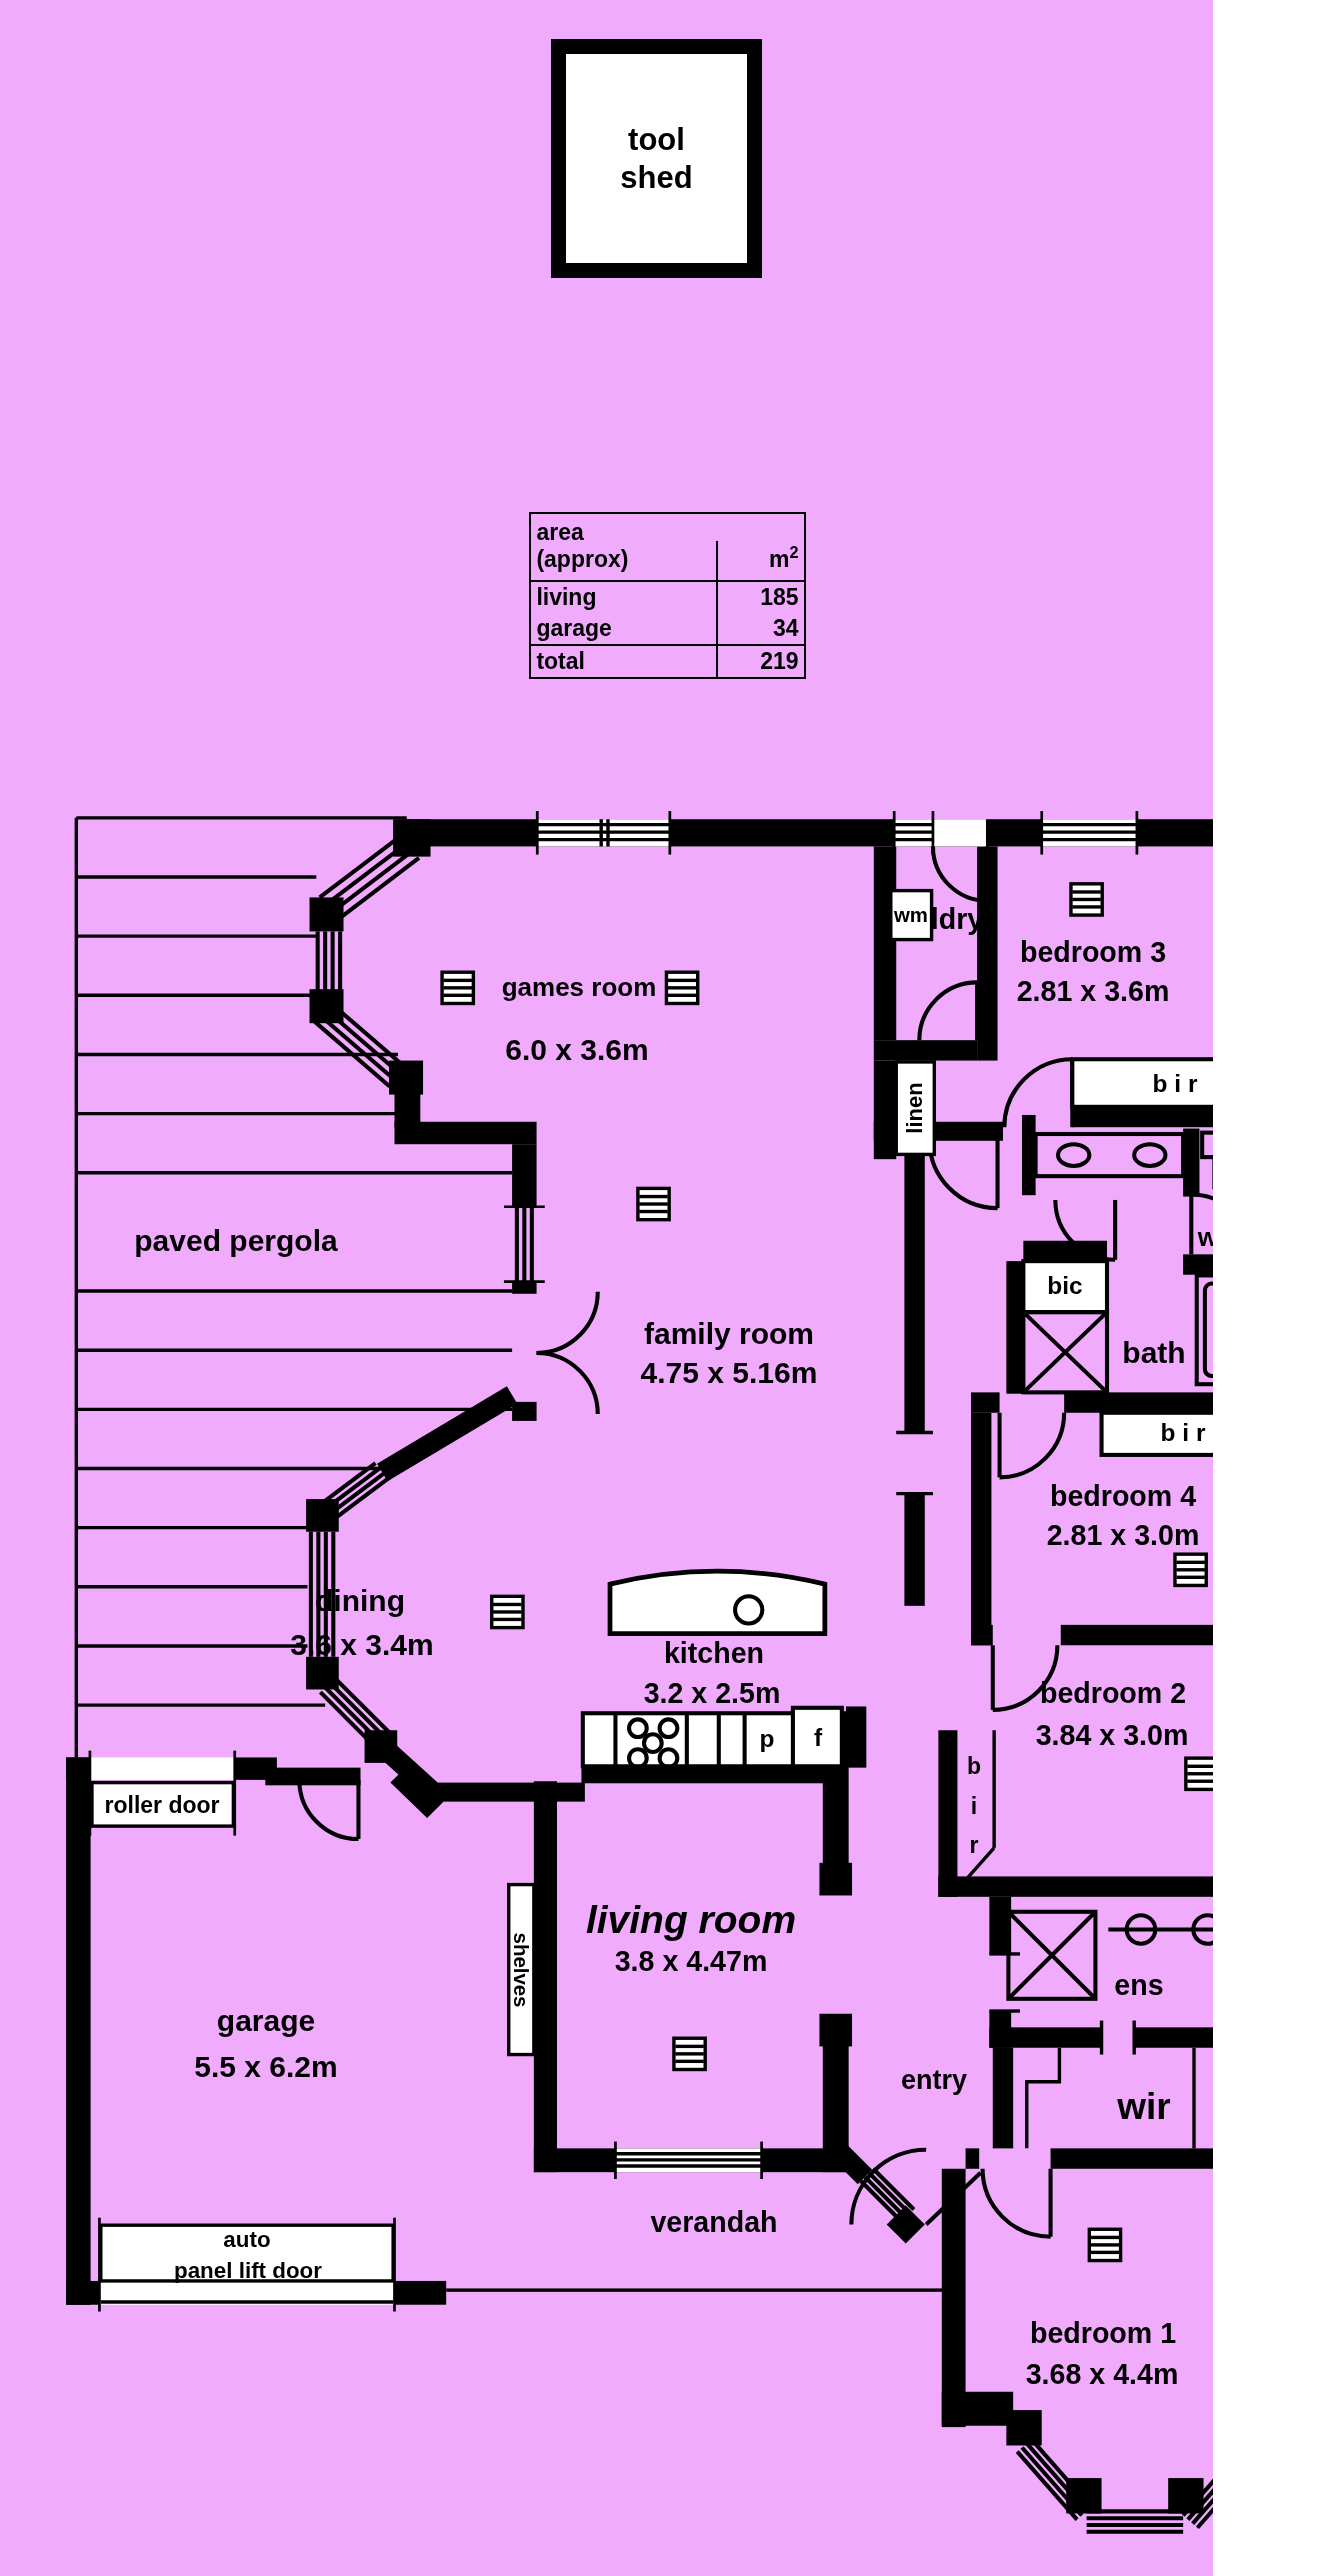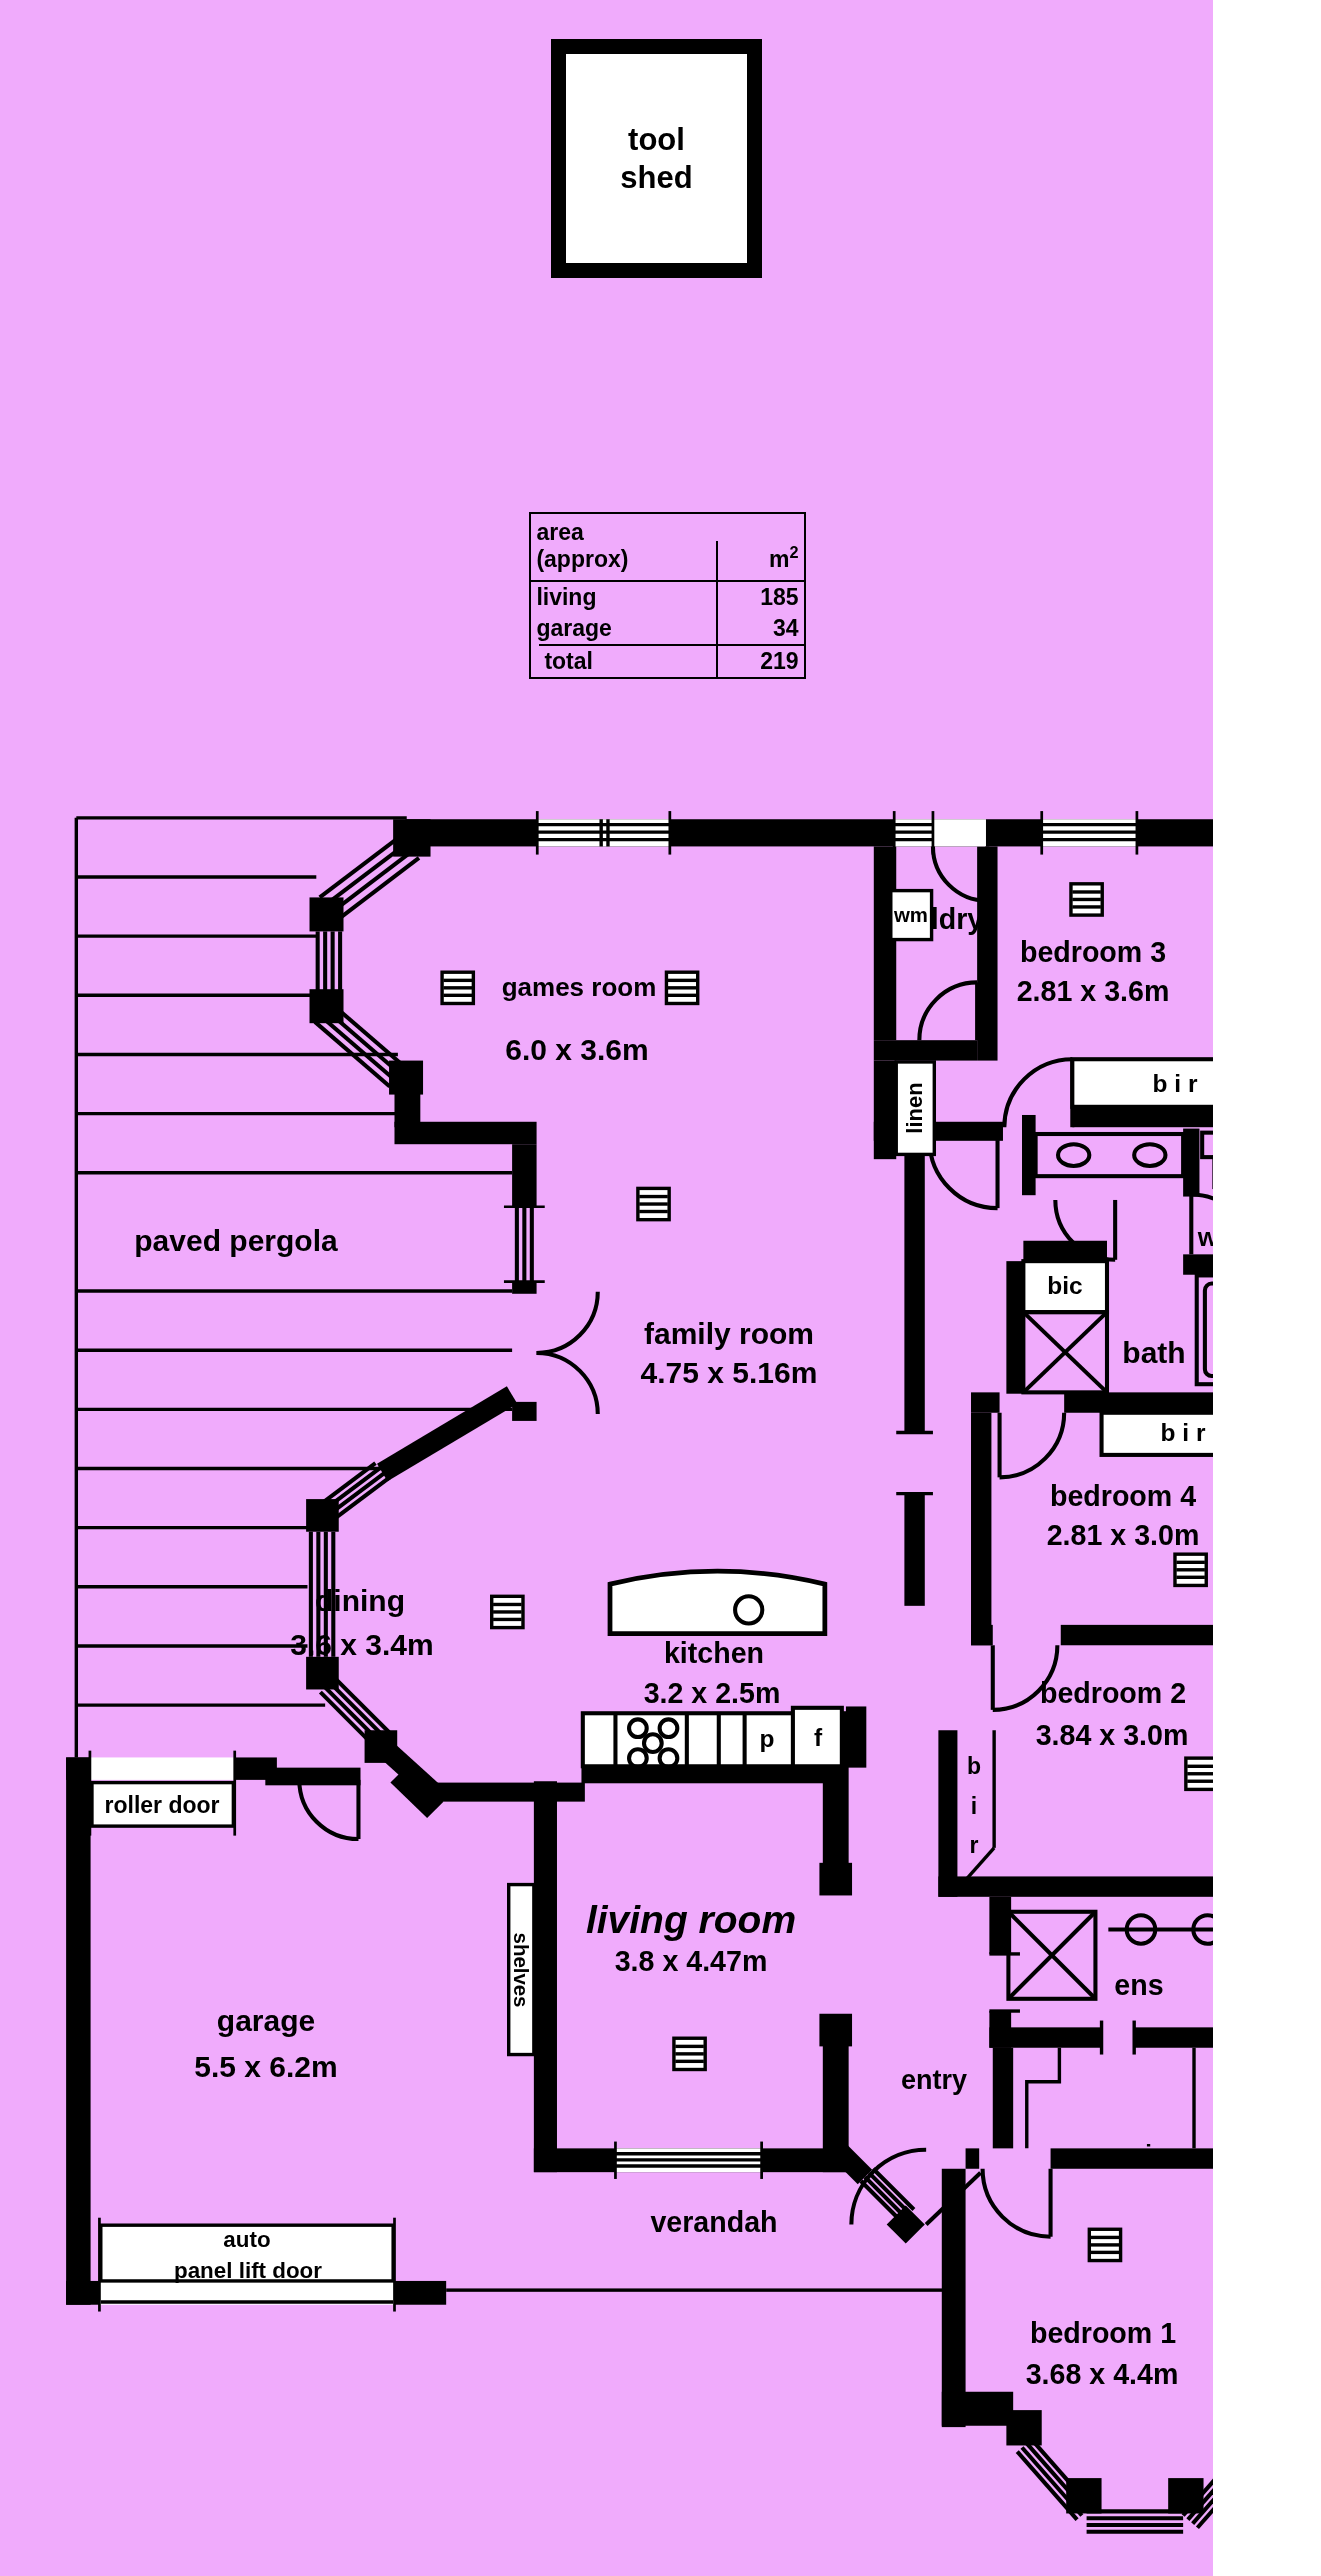--- a/index.html
+++ b/index.html
@@ -25,21 +25,21 @@
   .area-table{
     position:absolute;left:529px;top:512px;width:273px;
     border:2.7px solid #000;color:#000;
     font-weight:bold;font-size:23px;
   }
   .area-table .tr{display:flex;align-items:flex-end;gap:33px;}
   .area-table .c1{flex:1;padding:1.4px 4.1px 2.7px 5.4px;}
   .area-table .c2{width:79px;border-left:2.7px solid #000;text-align:right;padding:1.4px 5.4px 2.7px 1.4px;}
   .area-table .thead{border-bottom:2.7px solid #000;}
   .area-table .thead .c1,.area-table .thead .c2{padding-top:5.4px;padding-bottom:6.8px;}
-  .area-table .total{border-top:2.7px solid #000;margin-left:8px;}
+  .area-table .total{border-top:2.7px solid #000;}
   .area-table sup{font-size:16.3px;vertical-align:super;line-height:0;}
   
   .tool-shed{
     position:absolute;left:551px;top:39px;width:181px;height:209px;
     border:15px solid #000;background:#fff;color:#000;
     display:flex;flex-direction:column;align-items:center;justify-content:center;
     font-weight:bold;font-size:31px;line-height:1.2;
   }
 </style>
 </head>
@@ -505,21 +505,21 @@
   <div class="lbl" style="left:266px;top:2021px;font-size:30px;">garage</div>
   <div class="lbl" style="left:266px;top:2067px;font-size:30px;">5.5 x 6.2m</div>
 
   <div class="lbl vert-down" style="left:521px;top:1970px;font-size:20.4px;">shelves</div>
 
   <div class="lbl" style="left:691px;top:1919px;font-size:39px;font-style:italic;">living room</div>
   <div class="lbl" style="left:691px;top:1961px;font-size:28.6px;">3.8 x 4.47m</div>
 
   <div class="lbl" style="left:1139px;top:1985px;font-size:28.6px;">ens</div>
   <div class="lbl" style="left:934px;top:2080px;font-size:27px;">entry</div>
-  <div class="lbl" style="left:1144px;top:2106px;font-size:24px;margin-top:48px;">wir</div>
+  <div class="lbl" style="left:1144px;top:2106px;font-size:37px;">wir</div>
   <div class="lbl" style="left:714px;top:2222px;font-size:28.6px;">verandah</div>
 
   <div class="lbl" style="left:247px;top:2240px;font-size:22.4px;">auto</div>
   <div class="lbl" style="left:248px;top:2271px;font-size:22.4px;">panel lift door</div>
 
   <div class="lbl" style="left:1103px;top:2333px;font-size:28.6px;">bedroom 1</div>
   <div class="lbl" style="left:1102px;top:2374px;font-size:28.6px;">3.68 x 4.4m</div>
 
 </div>
 

